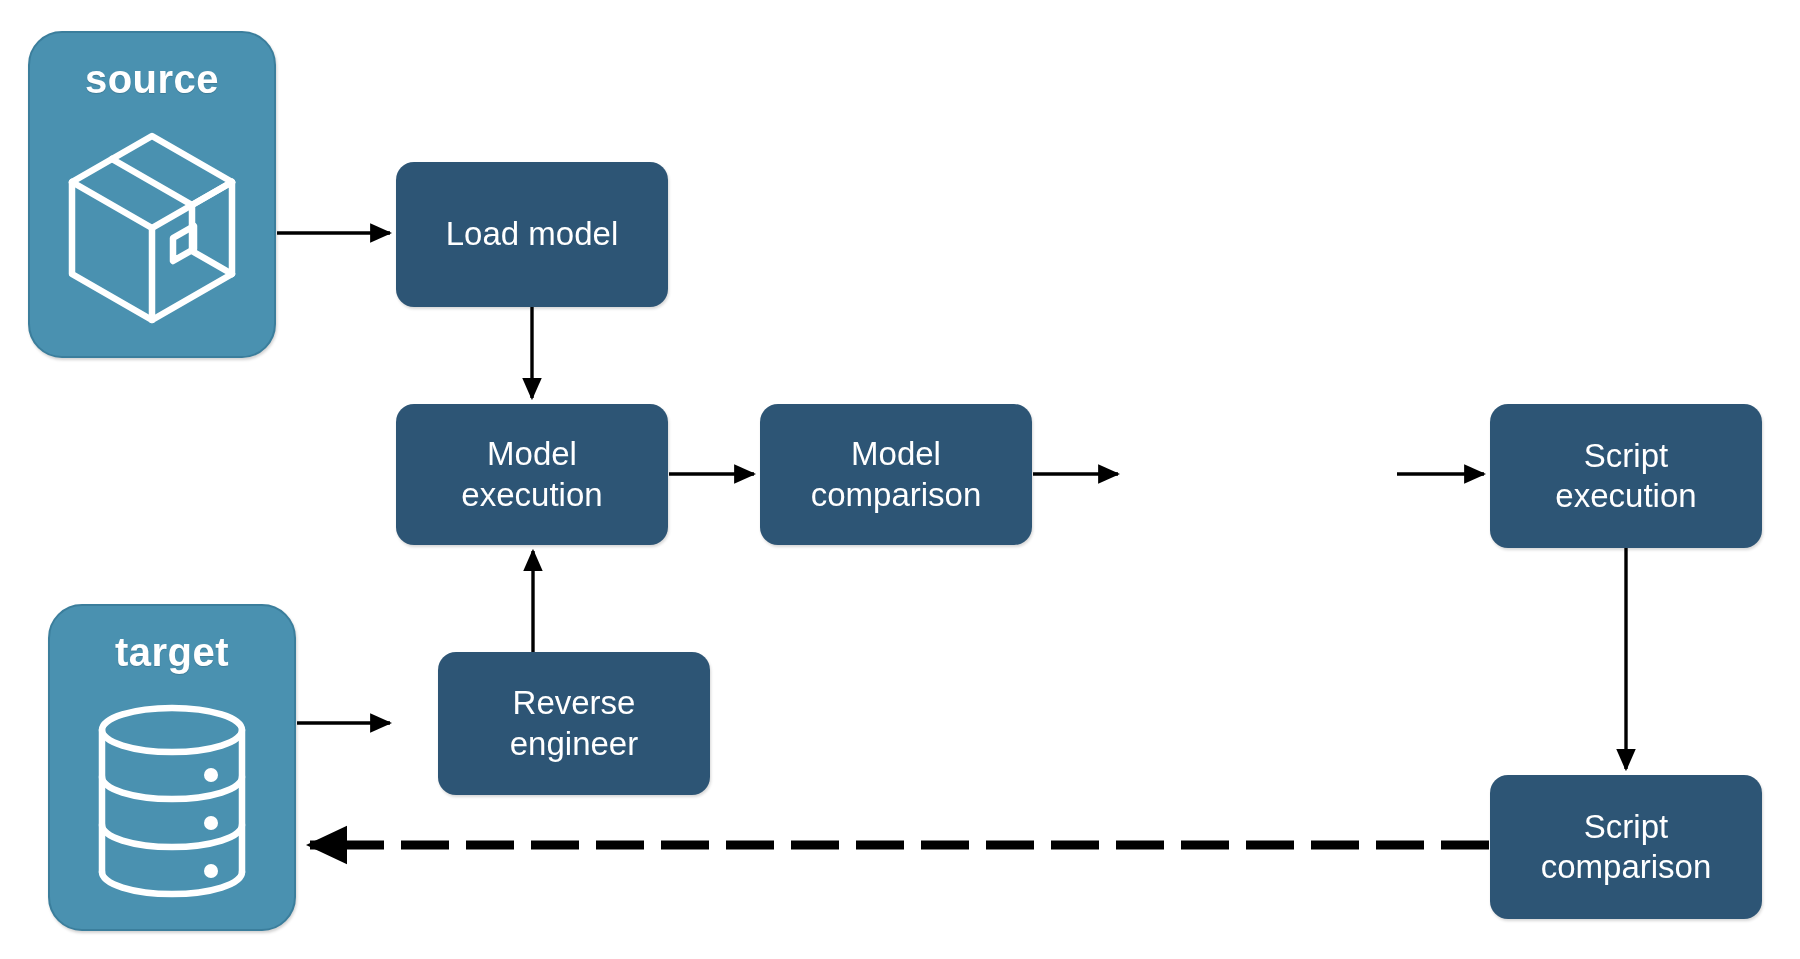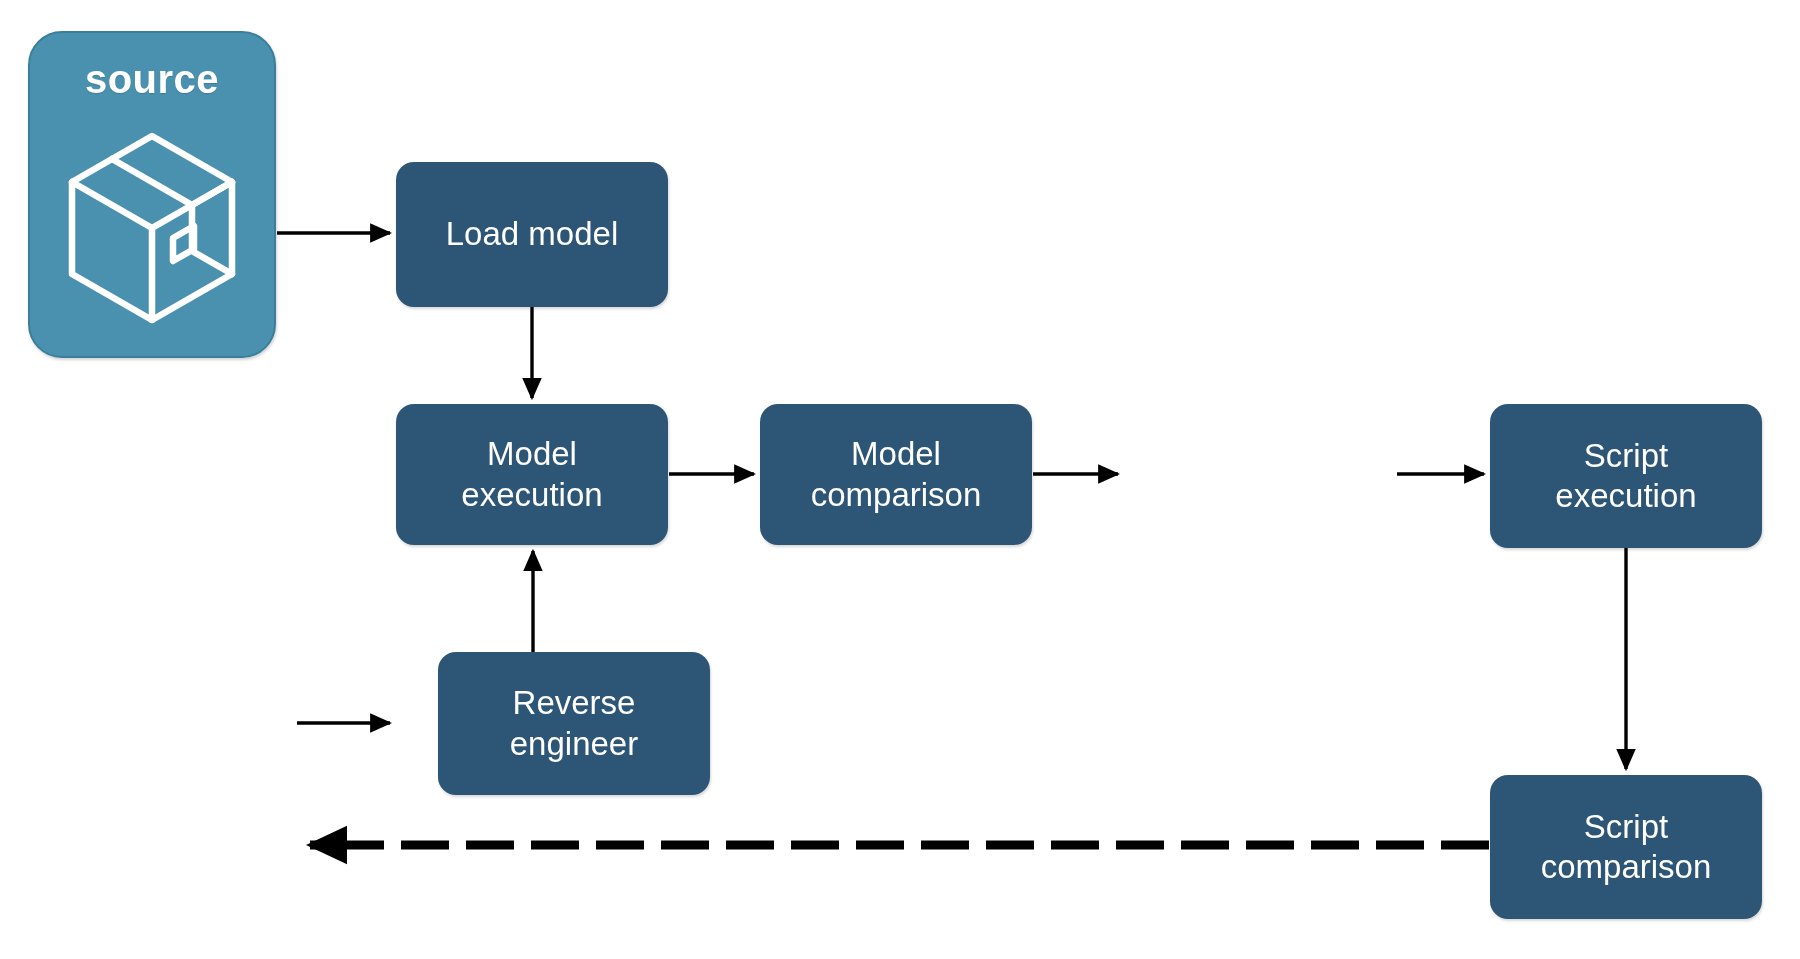--- a/index.html
+++ b/index.html
@@ -116,20 +116,38 @@
           <path d="M86 98 L86 190"></path>
           <path d="M46 29 L126 75"></path>
           <path d="M126 75 L126 121 L166 144"></path>
           <path d="M126 75 L166 52"></path>
           <path d="M107 108 L128 96 L128 119 L107 131 Z"></path>
         </g>
       </svg>
     </div>
   </div>
 
+  <div class="endpoint" style="left:48px; top:604px; width:248px; height:327px;">
+    <div class="endpoint-label">target</div>
+    <div class="endpoint-icon">
+      <svg width="158" height="196" viewBox="0 0 158 196" xmlns="http://www.w3.org/2000/svg">
+        <g fill="none" stroke="#ffffff" stroke-width="6.5" stroke-linejoin="round" stroke-linecap="round">
+          <ellipse cx="79" cy="27" rx="70" ry="22"></ellipse>
+          <path d="M9 27 L9 169"></path>
+          <path d="M149 27 L149 169"></path>
+          <path d="M9 169 A70 22 0 0 0 149 169"></path>
+          <path d="M9 74 A70 22 0 0 0 149 74"></path>
+          <path d="M9 122 A70 22 0 0 0 149 122"></path>
+        </g>
+        <circle cx="118" cy="72" r="7" fill="#ffffff"></circle>
+        <circle cx="118" cy="120" r="7" fill="#ffffff"></circle>
+        <circle cx="118" cy="168" r="7" fill="#ffffff"></circle>
+      </svg>
+    </div>
+  </div>
 
   <div class="process" style="left:396px; top:162px; width:272px; height:145px;">
     <span>
       <span>Load model</span>
     </span>
   </div>
 
   <div class="process" style="left:396px; top:404px; width:272px; height:141px;">
     <span>
       <span>Model</span><br>

